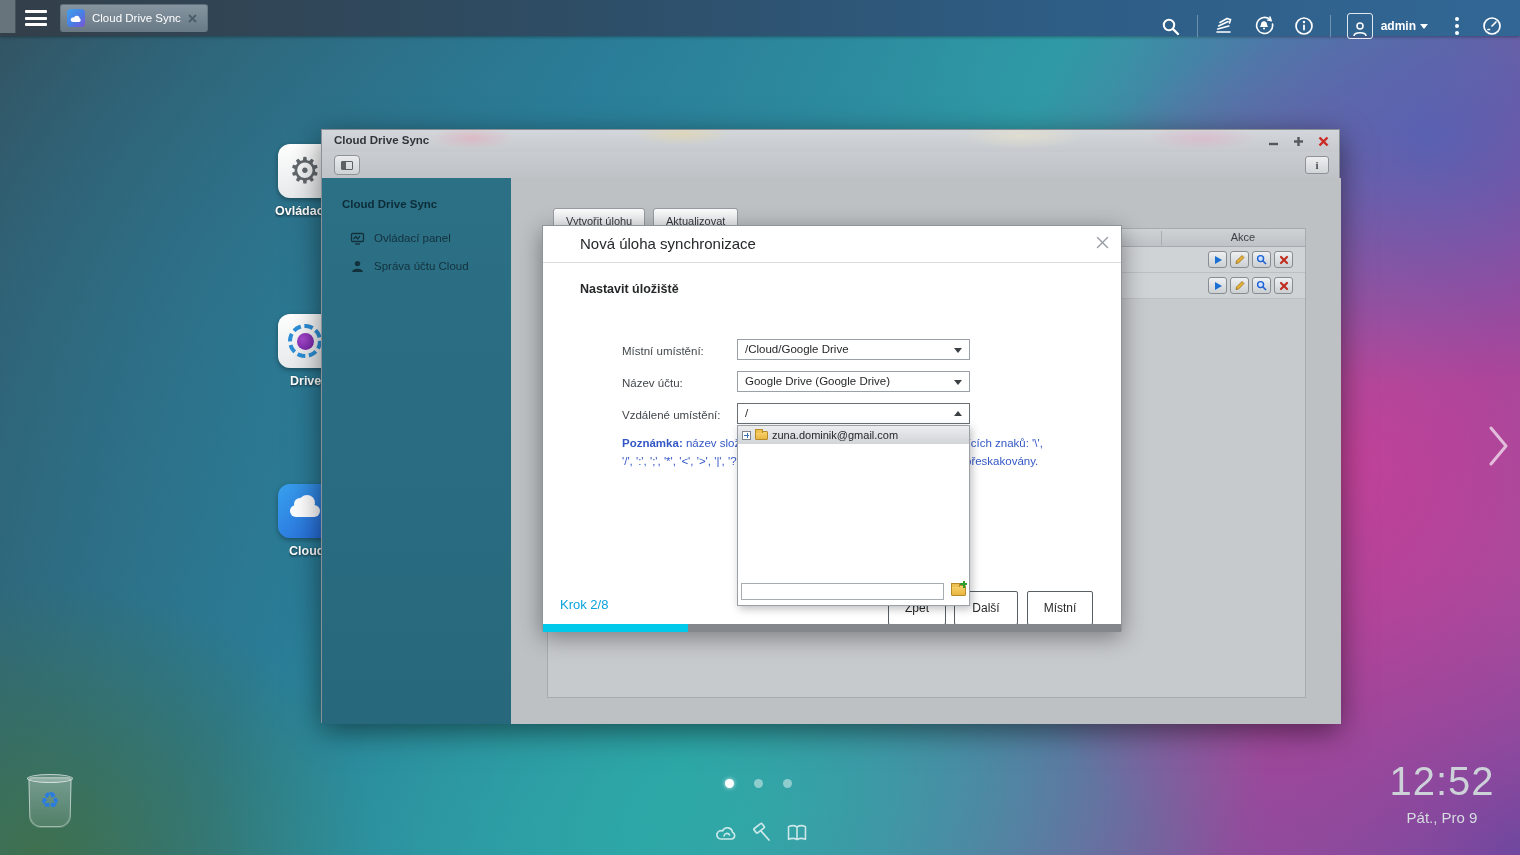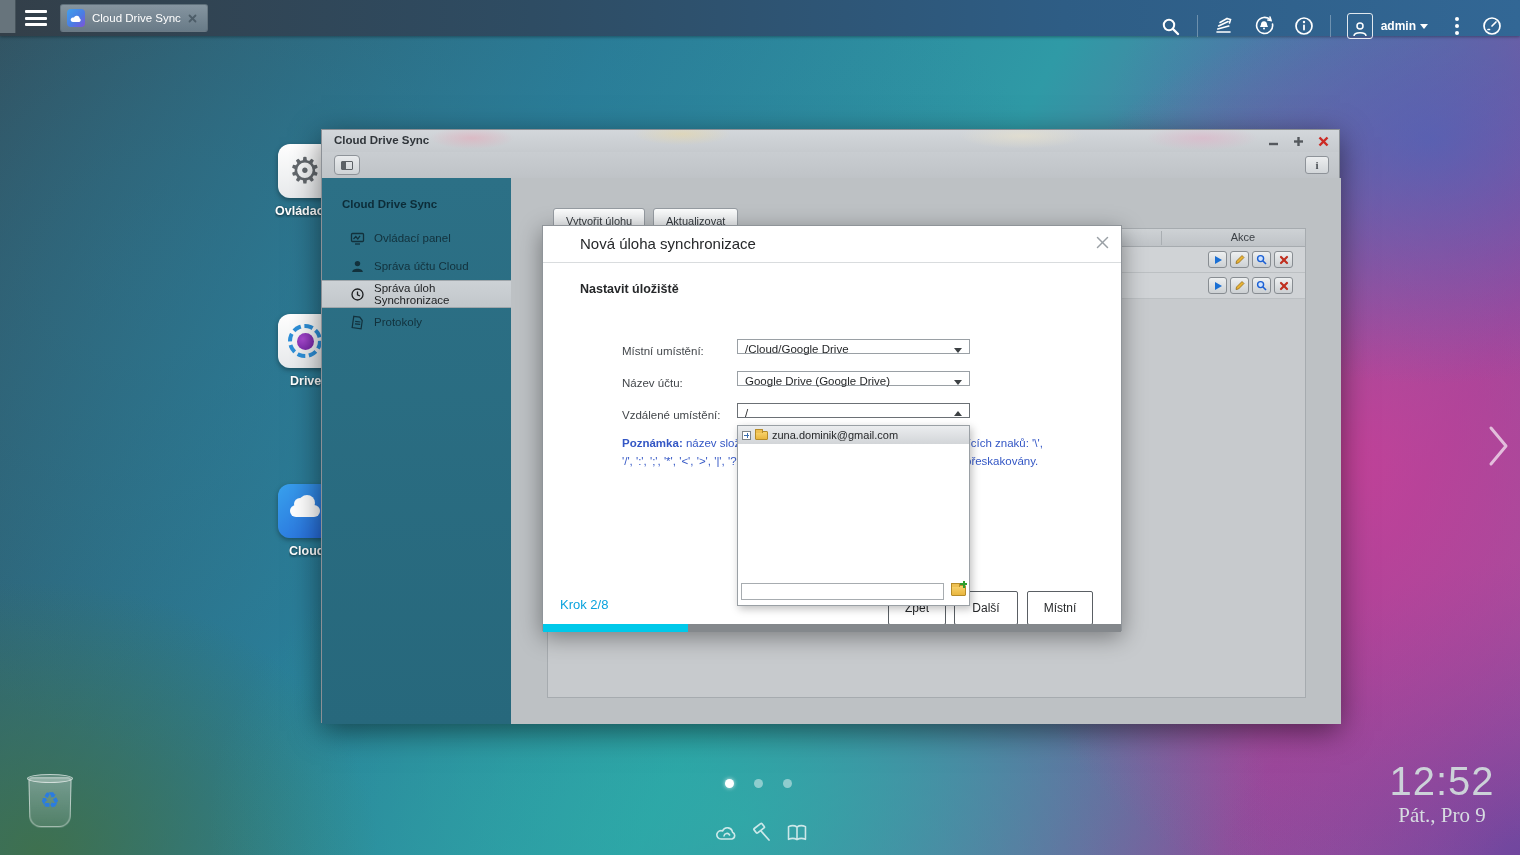--- a/index.html
+++ b/index.html
@@ -93,21 +93,21 @@
     background:linear-gradient(#eef0f1,#ccd0d3); display:flex; align-items:center; justify-content:center; cursor:pointer; }
 
   
   .dialog { position:absolute; left:220px; top:95px; width:580px; height:406px; background:#fff; border:1px solid #8f9499;
     box-shadow:0 6px 22px rgba(0,0,0,.4); z-index:10; }
   .dlg-title { position:absolute; left:37px; top:9px; font-size:15px; color:#26282a; }
   .dlg-close { position:absolute; right:10px; top:7px; width:18px; height:18px; display:flex; align-items:center; justify-content:center; cursor:pointer; }
   .dlg-hr { position:absolute; left:0; top:36px; width:100%; height:1px; background:#d9dcde; }
   .dlg-section { position:absolute; left:37px; top:56px; font-size:12.5px; font-weight:bold; color:#26282a; }
   .f-label { position:absolute; left:79px; font-size:11.5px; color:#43474b; }
-  .combo { position:absolute; left:194px; width:233px; height:15px; border:1px solid #9aa0a5; background:#fff; cursor:pointer; }
+  .combo { position:absolute; left:194px; width:233px; height:21px; border:1px solid #9aa0a5; background:#fff; cursor:pointer; }
   .combo.open { border-color:#6b7artifact075; border-color:#6b7075; }
   .combo .val { position:absolute; left:7px; top:3px; font-size:11.5px; color:#26282a; white-space:nowrap; }
   .arr-down { position:absolute; right:7px; top:8px; width:0; height:0; border-left:4px solid transparent; border-right:4px solid transparent; border-top:5px solid #3c4043; }
   .arr-up { position:absolute; right:7px; top:7px; width:0; height:0; border-left:4px solid transparent; border-right:4px solid transparent; border-bottom:5px solid #3c4043; }
   .note-frag { position:absolute; font-size:11.5px; color:#3457c5; white-space:nowrap; }
   .note-frag b { font-weight:bold; }
 
   .dd-panel { position:absolute; left:194px; top:199px; width:233px; height:181px; background:#fff; border:1px solid #9aa0a5;
     box-shadow:2px 3px 8px rgba(0,0,0,.25); z-index:15; }
   .dd-row { position:absolute; left:0; top:0; width:100%; height:18px; background:linear-gradient(#ebedef,#d2d5d8);
@@ -132,21 +132,21 @@
   .progress .fill { position:absolute; left:0; top:0; height:100%; background:#00c9ea; }
 
   
   .pager { position:absolute; left:725px; top:779px; display:flex; gap:20px; z-index:1; }
   .pg-dot { width:9px; height:9px; border-radius:50%; background:rgba(255,255,255,.45); cursor:pointer; }
   .pg-dot.on { background:#fff; box-shadow:0 0 4px rgba(255,255,255,.8); }
   .dock { position:absolute; left:714px; top:820px; display:flex; gap:9px; z-index:1; }
   .dock-ic { width:26px; height:26px; display:flex; align-items:center; justify-content:center; cursor:pointer; opacity:.75; }
   .clock { position:absolute; left:1382px; top:761px; width:120px; text-align:center; z-index:1; }
   .clock .time { font-size:40px; font-weight:normal; color:#ccd2d8; letter-spacing:1px; line-height:1; }
-  .clock .date { margin-top:2px; font-size:21px; color:#d7dce1;font-family:Liberation Serif, serif; }
+  .clock .date { margin-top:8px; font-size:15px; color:#d7dce1; }
   .bin { position:absolute; left:26px; top:774px; width:48px; height:56px; z-index:1; cursor:pointer; }
   .bin-body { position:absolute; left:3px; top:4px; width:42px; height:50px;
     background:linear-gradient(rgba(255,255,255,.30),rgba(255,255,255,.10));
     border:1px solid rgba(255,255,255,.55); border-radius:4px 4px 12px 12px;
     transform:perspective(60px) rotateX(-4deg); }
   .bin-rim { position:absolute; left:1px; top:0; width:46px; height:9px; border:1px solid rgba(255,255,255,.6); border-radius:50%;
     background:rgba(255,255,255,.2); }
   .bin-glyph { position:absolute; left:0; width:48px; top:14px; text-align:center; font-size:22px; color:#2b7ce0;
     font-family:"DejaVu Sans",sans-serif; }
   .next-chev { position:absolute; left:1488px; top:424px; z-index:1; cursor:pointer; }
@@ -269,43 +269,20 @@
         <span class="sb-ic">
             <svg width="15" height="15" viewBox="0 0 15 15">
               <g fill="#12313c">
                 <circle cx="7.5" cy="4.6" r="2.7"></circle>
                 <path d="M2.2,13 c0-4.3 10.6-4.3 10.6,0 z"></path>
               </g>
             </svg>
           </span>
         <span>Správa účtu Cloud</span>
       </div>
-      <div class="sb-item sel" style="top:102px;">
-        <span class="sb-ic">
-            <svg width="15" height="15" viewBox="0 0 15 15">
-              <g stroke="#1c1e20" fill="none" stroke-width="1.3">
-                <circle cx="7.5" cy="7.5" r="5.5"></circle>
-                <polyline points="7.5,4.4 7.5,7.8 10,9"></polyline>
-              </g>
-            </svg>
-          </span>
-        <span>Správa úloh Synchronizace</span>
-      </div>
-      <div class="sb-item" style="top:130px;">
-        <span class="sb-ic">
-            <svg width="15" height="15" viewBox="0 0 15 15">
-              <g stroke="#12313c" fill="none" stroke-width="1.2">
-                <path d="M3,1.8 h6 l3,3 v8.4 h-9 z" transform="rotate(8 7 7)"></path>
-                <line x1="5.2" y1="6.4" x2="10.4" y2="7"></line>
-                <line x1="5" y1="8.8" x2="10.2" y2="9.4"></line>
-              </g>
-            </svg>
-          </span>
-        <span>Protokoly</span>
-      </div>
     </div>
 
     <div class="mainarea">
       <button class="act-btn" style="left:42px;">Vytvořit úlohu</button>
       <button class="act-btn" style="left:142px;">Aktualizovat</button>
 
       <div class="tbl-panel">
         <div class="tbl-head">
           <span class="th-sep"></span>
           <span class="th-akce">Akce</span>

